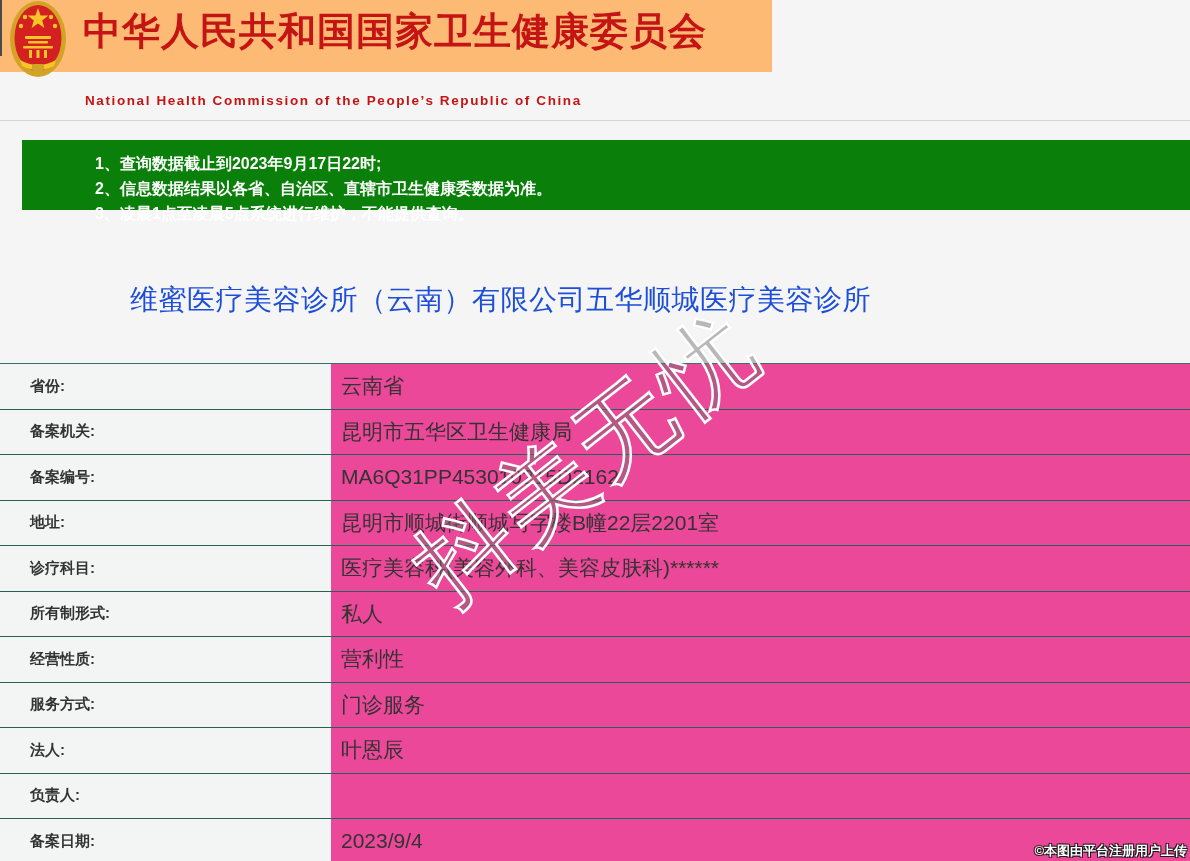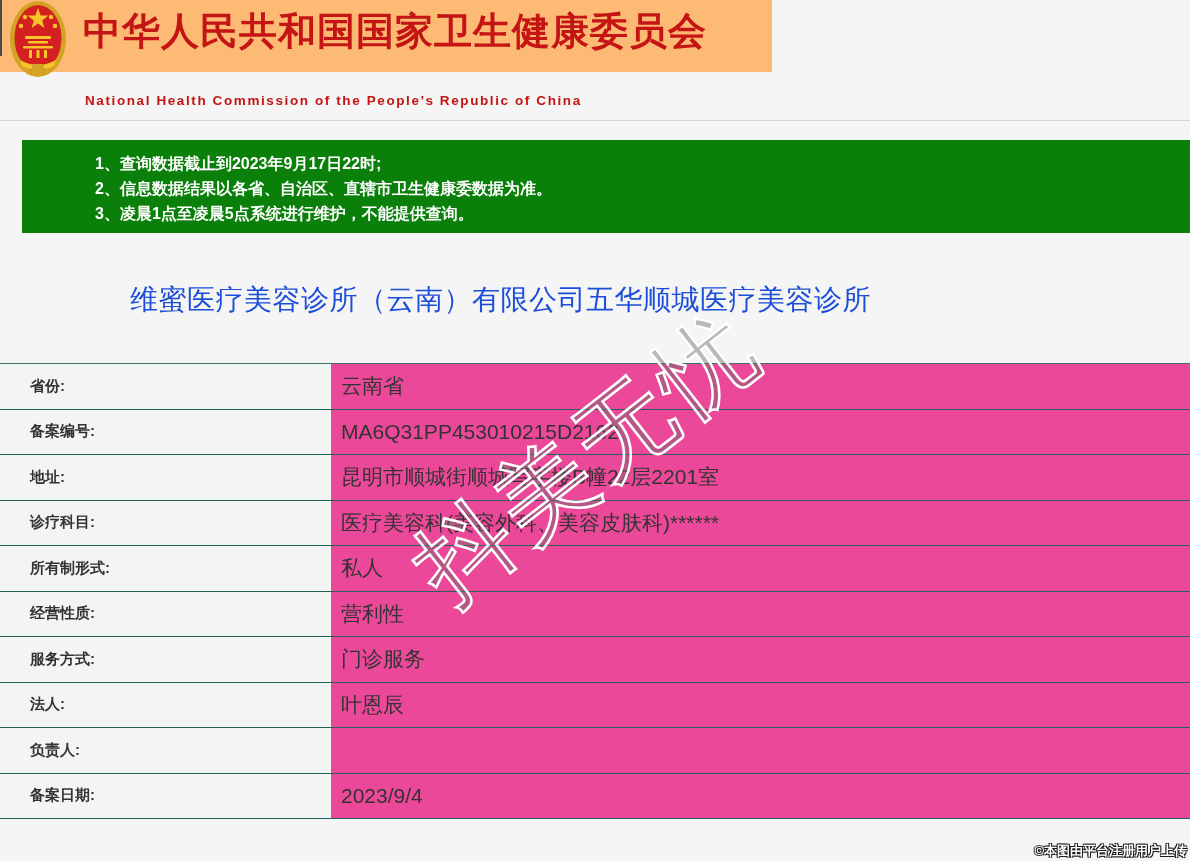--- a/index.html
+++ b/index.html
@@ -41,21 +41,21 @@
     margin-top: 42px;
   }
   .top-divider {
     position: absolute; left: 0; top: 120px;
     width: 1190px; height: 1px; background: #d5d5d5;
   }
 
   
   .notice-box {
     position: absolute; left: 22px; top: 140px;
-    width: 1168px; height: 93px;
+    width: 1168px; height: 70px;
     background: #0a800a;
     padding: 11px 10px 0 73px;
   }
   .notice-line {
     color: #ffffff; font-size: 16px; font-weight: bold;
     line-height: 25px; white-space: nowrap;
   }
 
   
   .record-title {
@@ -157,20 +157,24 @@
     </div>
 
   <h1 class="record-title">维蜜医疗美容诊所（云南）有限公司五华顺城医疗美容诊所</h1>
 
   <div class="record-table" id="record-table">
       <div class="record-row">
         <div class="cell-label">省份:</div>
         <div class="cell-value">云南省</div>
       </div>
       <div class="record-row">
+        <div class="cell-label">备案机关:</div>
+        <div class="cell-value">昆明市五华区卫生健康局</div>
+      </div>
+      <div class="record-row">
         <div class="cell-label">备案编号:</div>
         <div class="cell-value">MA6Q31PP453010215D2162</div>
       </div>
       <div class="record-row">
         <div class="cell-label">地址:</div>
         <div class="cell-value">昆明市顺城街顺城写字楼B幢22层2201室</div>
       </div>
       <div class="record-row">
         <div class="cell-label">诊疗科目:</div>
         <div class="cell-value">医疗美容科(美容外科、美容皮肤科)******</div>

